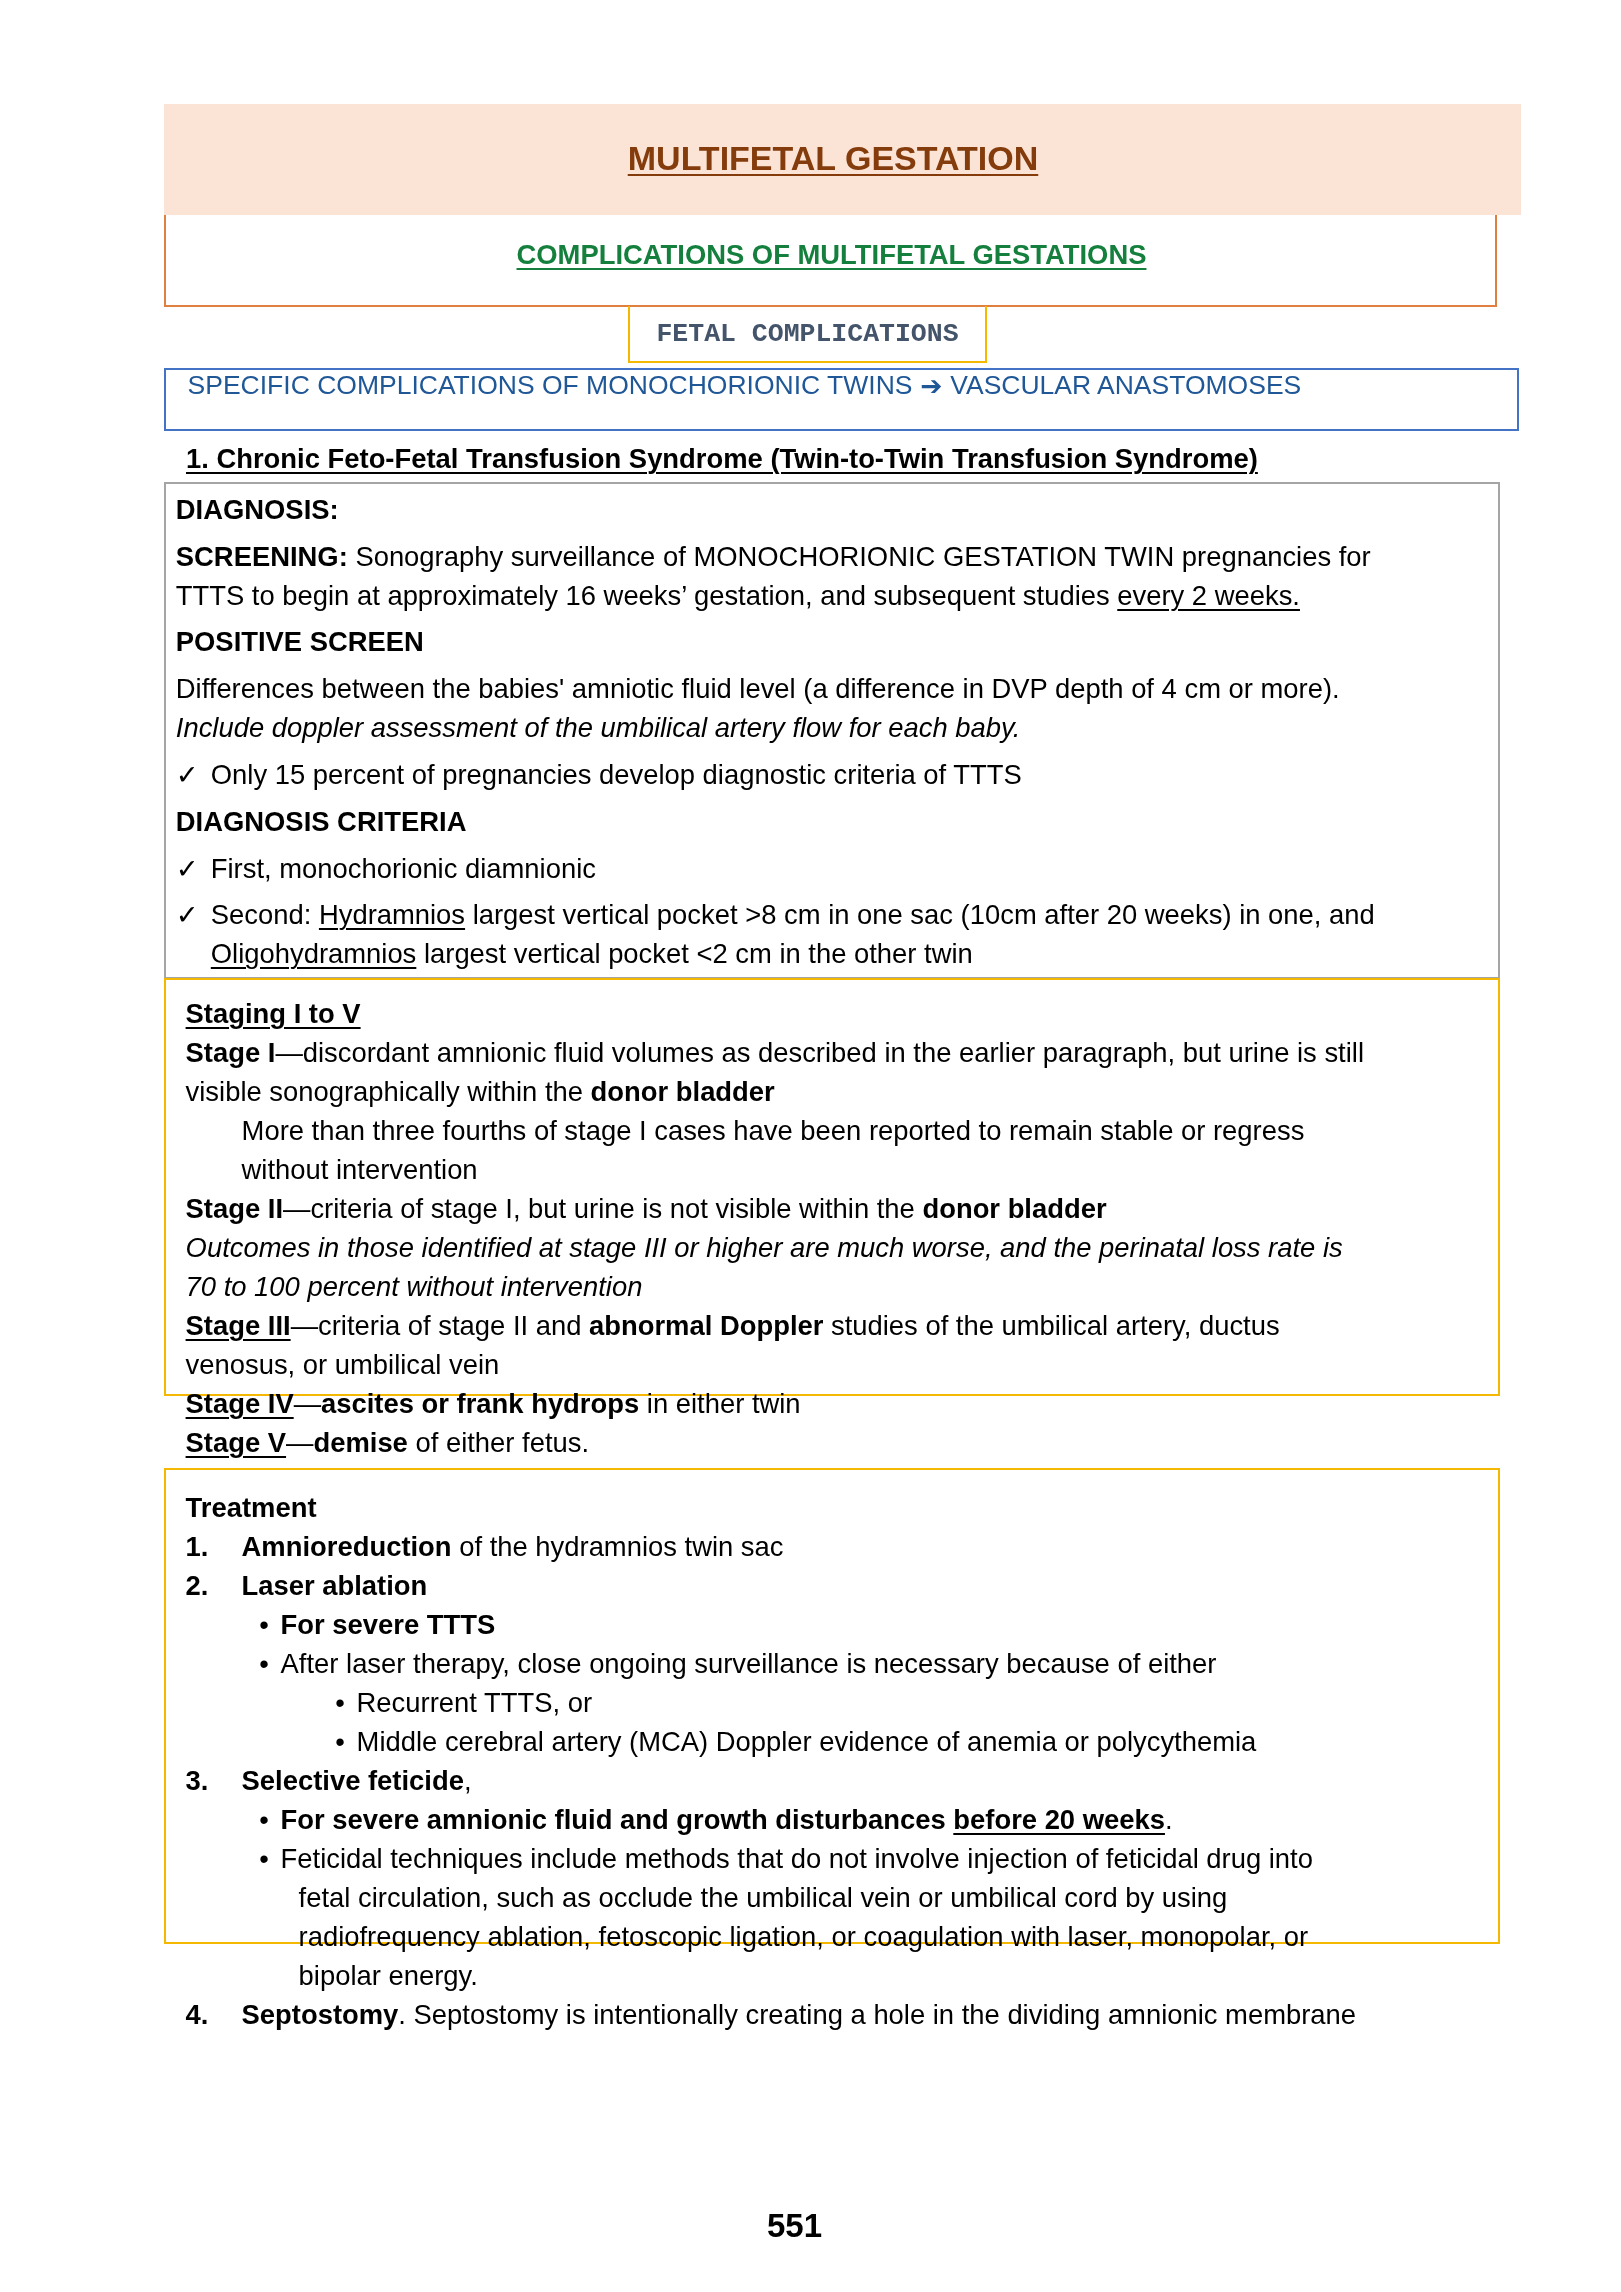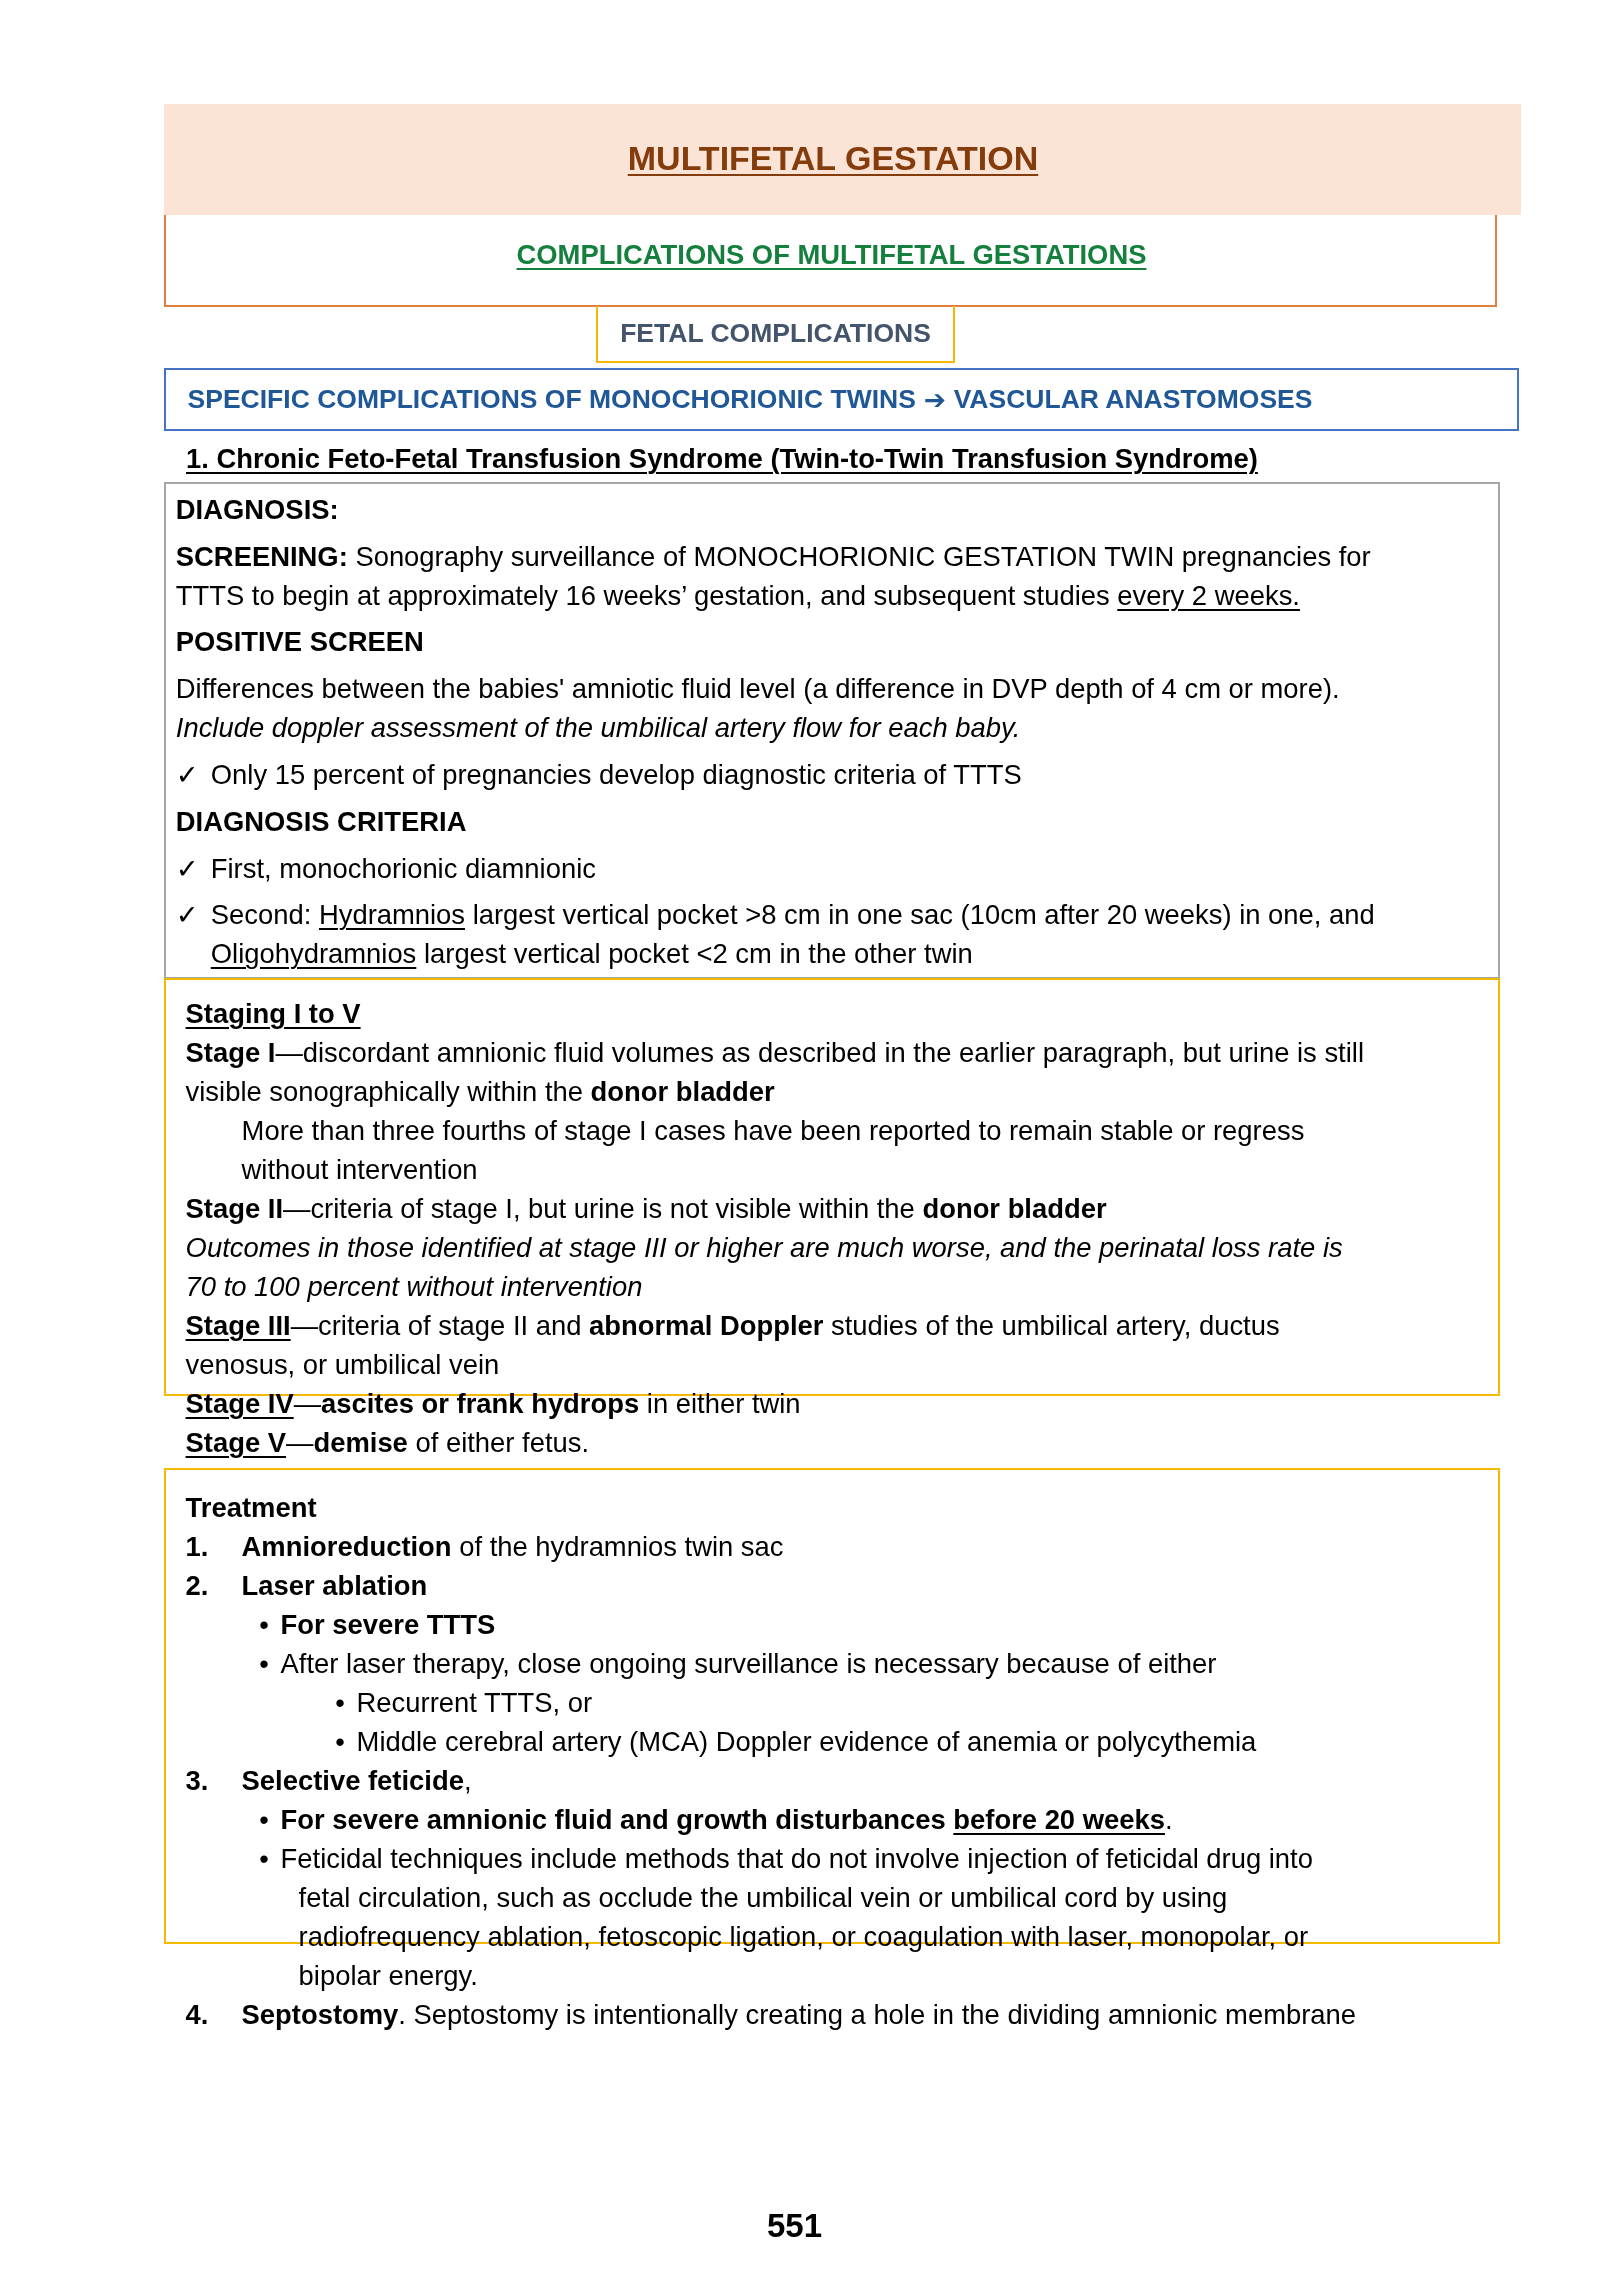--- a/index.html
+++ b/index.html
@@ -10,22 +10,22 @@
   }
   .abs { position: absolute; }
   .b { font-weight: bold; }
   .i { font-style: italic; }
   .u { text-decoration: underline; text-underline-offset: 3.9px; text-decoration-thickness: 2px; }
 
   #hdr-band { left: 164px; top: 104px; width: 1357px; height: 111px; background: #fbe3d5; }
   #hdr-title { left: 164px; top: 139px; width: 1338px; text-align: center; font-size: 34px; font-weight: bold; color: #843c0c; }
   #sub-box { left: 164px; top: 215px; width: 1329px; height: 90px; border: 2.9px solid #e08040; border-top: none; }
   #sub-title { left: 164px; top: 239px; width: 1335px; text-align: center; font-size: 27.4px; font-weight: bold; color: #15803d; }
-  #fetal-box { left: 596px; top: 306px; width: 355px; height: 55px; border: 2.9px solid #f5b800; border-top: none; display: flex; align-items: center; justify-content: center; font-size: 26.5px; font-weight: bold; color: #44546a; }
-  #spec-box { left: 164px; top: 368px; width: 1329px; height: 59px; border: 2.9px solid #4472c4; display: flex; align-items: center; padding-left: 21.6px; box-sizing: content-box; font-size: 26.5px; font-weight: bold; color: #1f5797; }
+  #fetal-box { left: 628px; top: 306px; width: 355px; height: 55px; border: 2.9px solid #f5b800; border-top: none; display: flex; align-items: center; justify-content: center; font-size: 26.5px; font-weight: bold; color: #44546a; font-family: Liberation Mono, monospace; }
+  #spec-box { left: 164px; top: 368px; width: 1329px; height: 59px; border: 2.9px solid #4472c4; display: flex; padding-left: 21.6px; box-sizing: content-box; font-size: 26.5px; font-weight: normal; color: #1f5797; }
   #spec-box .arrow { margin: 0 7.8px; }
   #section-title { left: 186px; top: 443px; font-size: 27.4px; font-weight: bold; }
 
   .box { position: absolute; box-sizing: border-box; }
   #diag-box { left: 164px; top: 475px; width: 1336px; height: 497px; border: 2.9px solid #a5a5a5; padding: 5.9px 9.8px; margin-top: 7px; }
   #stage-box { left: 164px; top: 978px; width: 1336px; height: 418px; border: 2.9px solid #f5b800; padding: 13.7px 19.6px; }
   #treat-box { left: 164px; top: 1468px; width: 1336px; height: 476px; border: 2.9px solid #f5b800; padding: 17.6px 19.6px; }
 
   .line { font-size: 27.4px; line-height: 39px; white-space: nowrap; }
   .gap { margin-top: 7.8px; }

